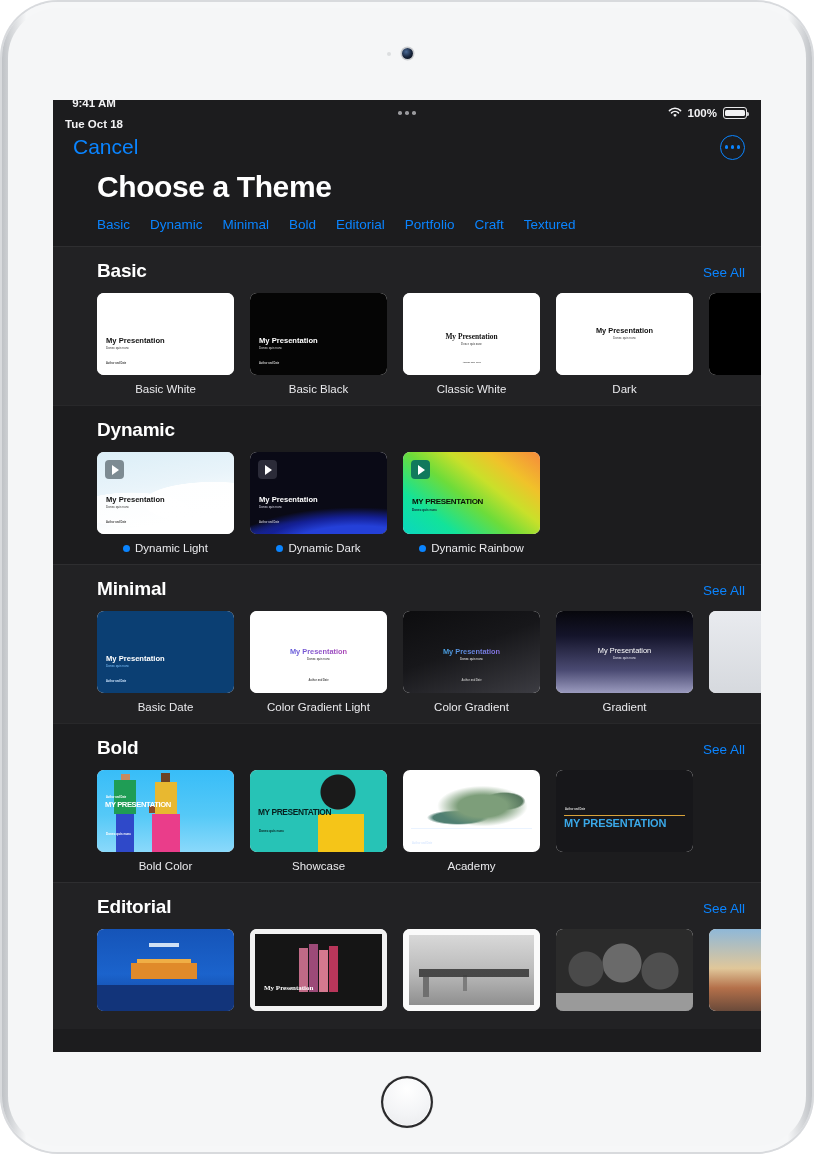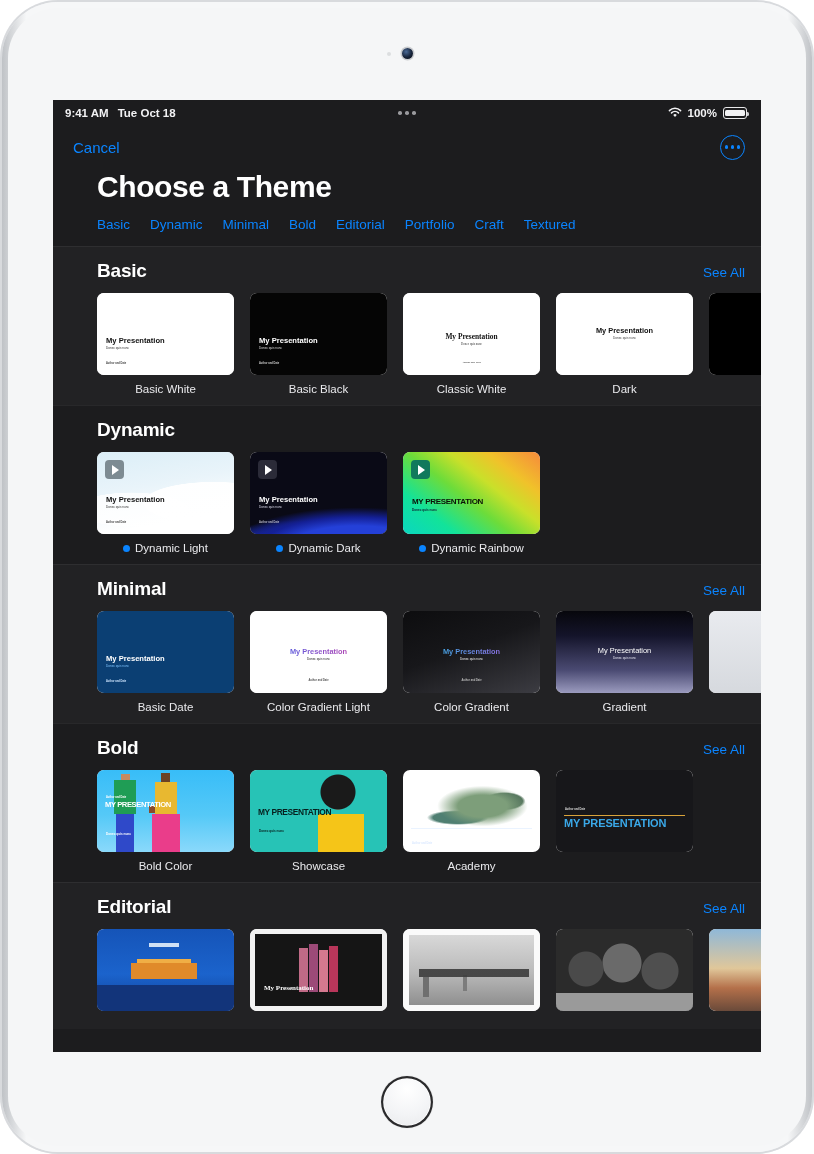--- a/index.html
+++ b/index.html
@@ -70,21 +70,21 @@
   
   #statusbar {
     height: 26px;
     display: flex; align-items: center;
     padding: 0 14px 0 12px;
     color: #f2f2f4;
     font-size: 11.5px;
     font-weight: bold;
     position: relative;
   }
-  .sb-left { display:flex; align-items:center; gap:9px; white-space:nowrap; }
+  .sb-left { display:flex; align-items:center; gap:9px; white-space:nowrap;flex-direction:column; }
   .sb-center {
     position:absolute; left:0; right:0; top:0; bottom:0;
     display:flex; align-items:center; justify-content:center;
     pointer-events:none;
   }
   .sb-dots { display:flex; gap:3.5px; }
   .sb-dots i { width:3.6px; height:3.6px; border-radius:50%; background:#9a9a9e; display:block; }
   .sb-right { margin-left:auto; display:flex; align-items:center; gap:6px; }
   .wifi-ico { display:block; }
   .batt {
@@ -101,21 +101,21 @@
   }
   .batt > span { display:block; height:100%; background:#f2f2f4; border-radius:1.6px; }
 
   
   #navrow {
     height: 42px;
     display:flex; align-items:center;
     padding: 0 16px 0 18px;
   }
   #cancel-btn {
-    color:#0a84ff; font-size:15px; background:none; border:none;
+    color:#0a84ff; font-size:21px; background:none; border:none;
     font-family:inherit; cursor:pointer; padding:2px 2px;
   }
   #more-btn {
     margin-left:auto;
     width:25px; height:25px; border-radius:50%;
     border:1.7px solid #0a84ff;
     display:flex; align-items:center; justify-content:center;
     gap:2.6px; cursor:pointer; background:transparent;
   }
   #more-btn i { width:3.4px; height:3.4px; border-radius:50%; background:#0a84ff; display:block; }

